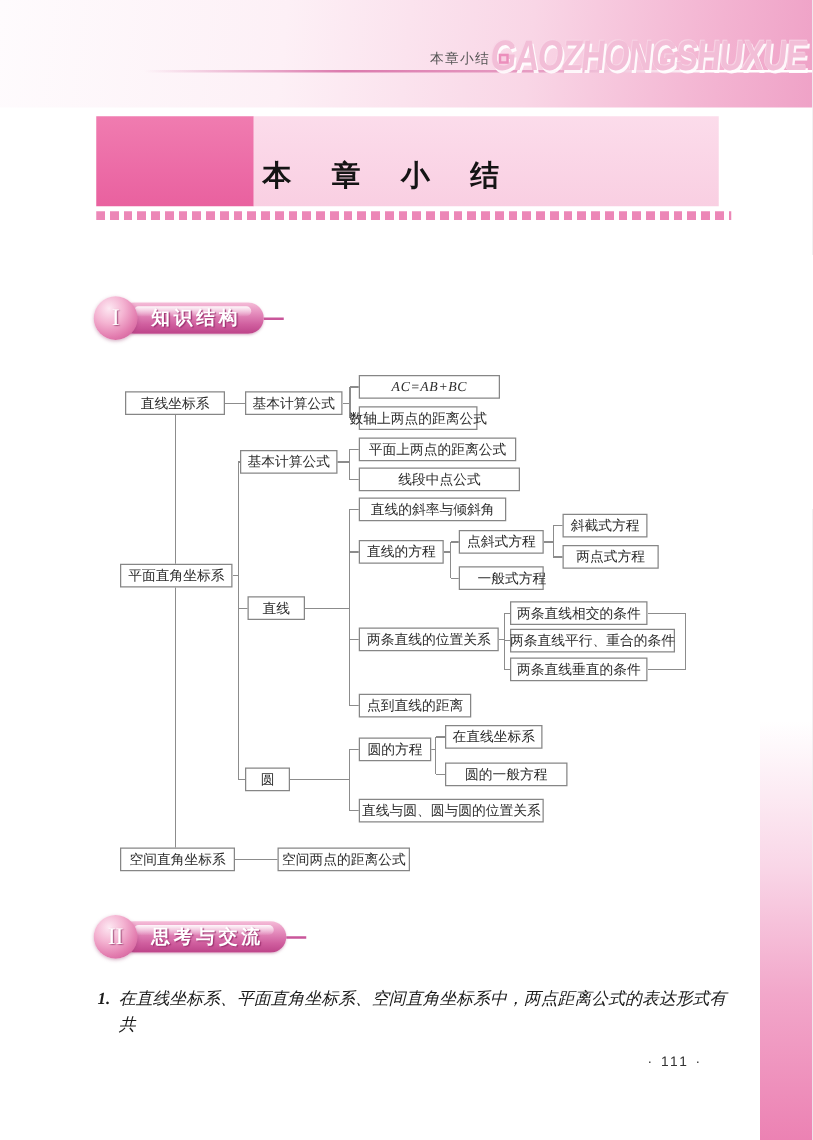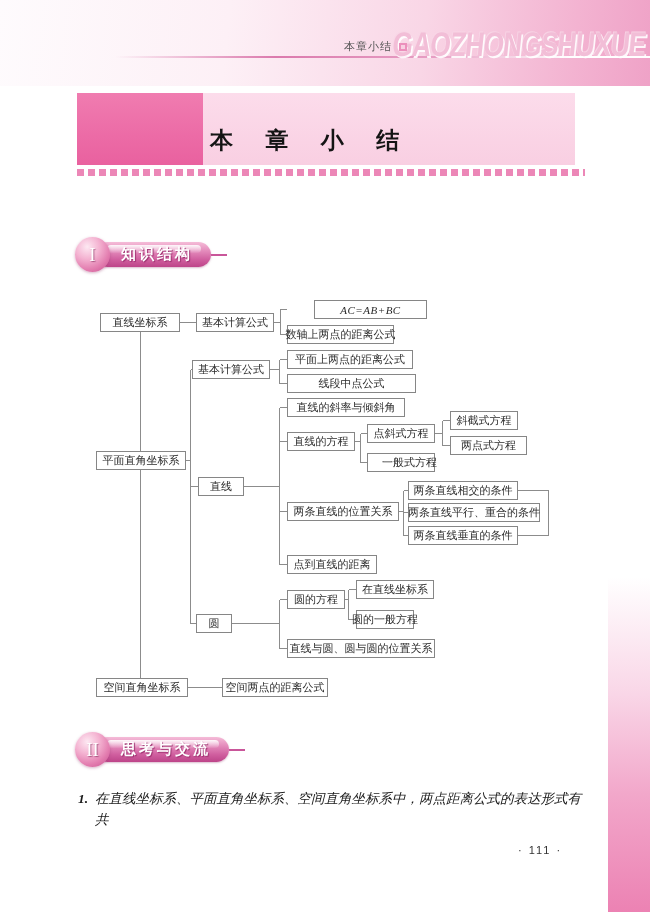--- a/index.html
+++ b/index.html
@@ -153,42 +153,42 @@
       M435 433.5 H442.5  M442.5 420.5 V445.5  M442.5 420.5 H450  M442.5 445.5 H450
       M399 511.5 H403.5  M403.5 490.5 V535.5  M403.5 490.5 H408  M403.5 512.5 H408  M403.5 535.5 H408
       M518 490.5 H548.5  M518 535.5 H548.5  M548.5 490.5 V535.5
       M232 623.5 H279.5  M279.5 599.5 V648.5  M279.5 599.5 H287  M279.5 648.5 H287
       M345 599.5 H348.5  M348.5 589.5 V619.5  M348.5 589.5 H356  M348.5 619.5 H356
       M188 687.5 H222"></path>
   </svg>
 
   <div class="node" style="left:100px;top:313px;width:80px;">直线坐标系</div>
   <div class="node" style="left:196px;top:313px;width:78px;">基本计算公式</div>
-  <div class="node math" style="left:287px;top:300px;width:113px;margin-left:27px;">AC=AB+BC</div>
-  <div class="node" style="left:287px;top:325px;width:107px;">数轴上两点的距离公式</div>
+  <div class="node math" style="left:287px;top:300px;width:113px;">AC=AB+BC</div>
+  <div class="node" style="left:287px;top:325px;width:95px;">数轴上两点的距离公式</div>
   <div class="node" style="left:192px;top:360px;width:78px;">基本计算公式</div>
   <div class="node" style="left:287px;top:350px;width:126px;">平面上两点的距离公式</div>
   <div class="node" style="left:287px;top:374px;width:129px;">线段中点公式</div>
   <div class="node" style="left:96px;top:451px;width:90px;">平面直角坐标系</div>
   <div class="node" style="left:198px;top:477px;width:46px;">直线</div>
   <div class="node" style="left:287px;top:398px;width:118px;">直线的斜率与倾斜角</div>
   <div class="node" style="left:287px;top:432px;width:68px;">直线的方程</div>
   <div class="node" style="left:367px;top:424px;width:68px;">点斜式方程</div>
   <div class="node" style="left:450px;top:411px;width:68px;">斜截式方程</div>
   <div class="node" style="left:450px;top:436px;width:77px;">两点式方程</div>
   <div class="node" style="left:367px;top:453px;width:68px;padding-left:17px;">一般式方程</div>
   <div class="node" style="left:287px;top:502px;width:112px;">两条直线的位置关系</div>
   <div class="node" style="left:408px;top:481px;width:110px;">两条直线相交的条件</div>
   <div class="node" style="left:408px;top:503px;width:132px;">两条直线平行、重合的条件</div>
   <div class="node" style="left:408px;top:526px;width:110px;">两条直线垂直的条件</div>
   <div class="node" style="left:287px;top:555px;width:90px;">点到直线的距离</div>
   <div class="node" style="left:196px;top:614px;width:36px;">圆</div>
   <div class="node" style="left:287px;top:590px;width:58px;">圆的方程</div>
   <div class="node" style="left:356px;top:580px;width:78px;">在直线坐标系</div>
-  <div class="node" style="left:356px;top:610px;width:58px;">圆的一般方程</div>
+  <div class="node" style="left:356px;top:610px;width:98px;">圆的一般方程</div>
   <div class="node" style="left:287px;top:639px;width:148px;">直线与圆、圆与圆的位置关系</div>
   <div class="node" style="left:96px;top:678px;width:92px;">空间直角坐标系</div>
   <div class="node" style="left:222px;top:678px;width:106px;">空间两点的距离公式</div>
 
   <div class="sec sec-2">
     <div class="sec-pill">
       <span class="sec-pill-label">思考与交流</span>
     </div>
     <div class="sec-sphere">
       <span class="sec-sphere-num">II</span>

